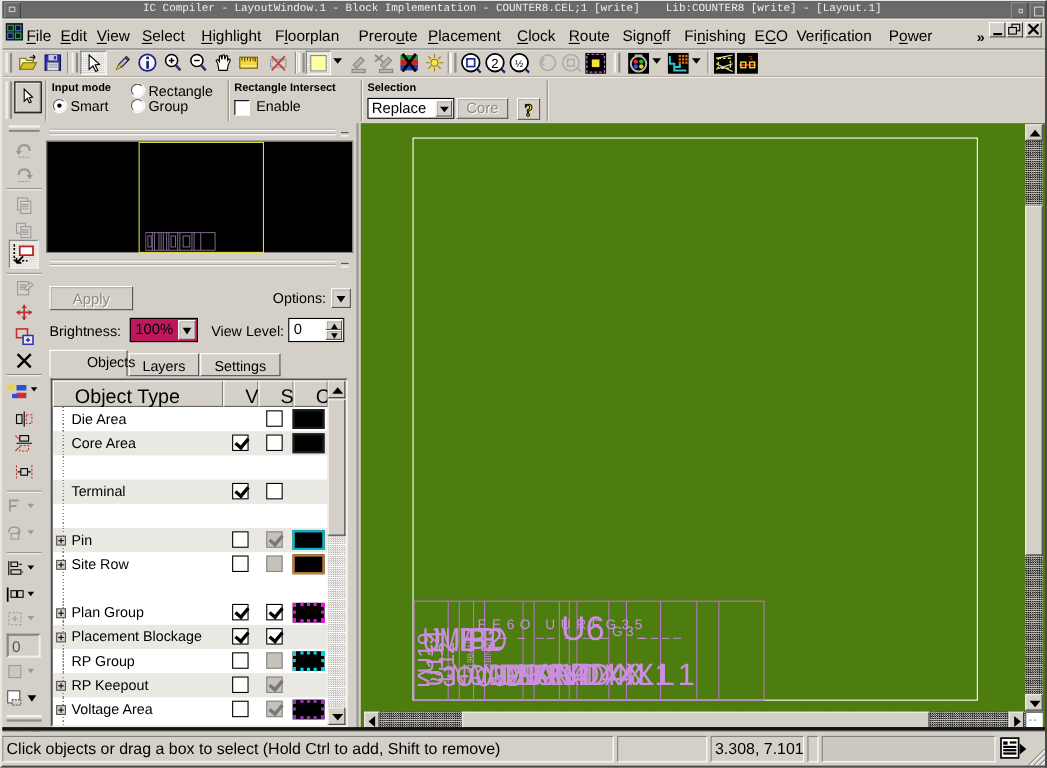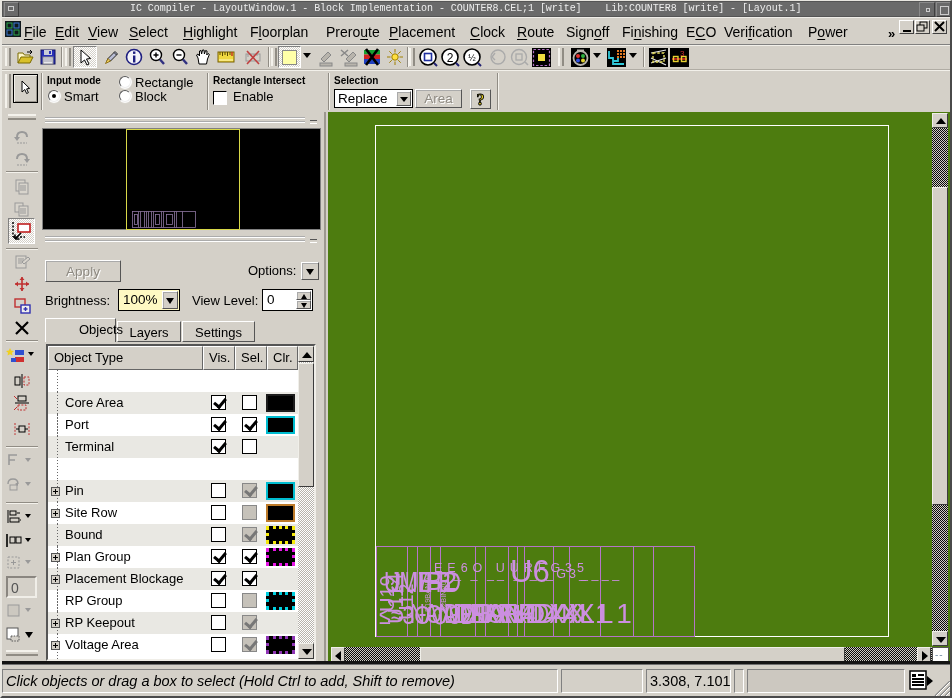--- a/index.html
+++ b/index.html
@@ -38,21 +38,21 @@
 .dhandle { position:absolute; left:4px; height:6px; border-top:2px groove #fff; border-bottom:2px groove #fff; }
 .dhbtn { position:absolute; width:9px; height:9px; }
 .dhbtn::after{ content:""; position:absolute; left:1px; top:4px; width:7px; height:2px; border-top:1px solid #555; border-bottom:1px solid #fff; }
 #minimap { position:absolute; left:1px; top:16px; width:279px; height:102px; background:#000; border:1px solid #808080; }
 .btn3d { background:#d4d0c8; border-top:1px solid #fff; border-left:1px solid #fff; border-right:1px solid #555; border-bottom:1px solid #555; box-shadow:1px 1px 0 #aaa inset; }
 .dis { color:#8e8a82; text-shadow:1px 1px 0 #fff; }
 
 .tab { position:absolute; background:#d4d0c8; border-top:1px solid #fff; border-left:1px solid #fff; border-right:1px solid #555; text-align:center; font-size:13px; padding-top:3px; height:24px; }
 
 #objtable { position:absolute; left:5px; top:232px; width:270px; height:317px; background:#fff; border-top:2px solid #555; border-left:2px solid #555; border-right:2px solid #f0eee8; border-bottom:2px solid #f0eee8; }
-.th { position:absolute; top:0; height:24px; background:#d4d0c8; border-top:1px solid #fff; border-left:1px solid #fff; border-right:1px solid #666; border-bottom:1px solid #666; font-size:13px; padding:3px 0 0 5px; }
+.th { position:absolute; top:0; height:24px; background:#d4d0c8; border-top:1px solid #fff; border-left:1px solid #fff; border-right:1px solid #666; border-bottom:1px solid #666; font-size:18px; padding:3px 0 0 19px; }
 .row { position:absolute; left:0; width:250px; height:22px; font-size:13px; }
 .row::before { content:""; position:absolute; left:9px; top:0; width:1px; height:22px; background:repeating-linear-gradient(#666 0 1px, transparent 1px 3px); }
 .row.alt { background:#e9e8e3; }
 .rlabel { position:absolute; left:17px; top:3px; white-space:nowrap; }
 .cb { position:absolute; top:3px; width:15px; height:15px; background:#fff; border:1px solid #000; }
 .cb.d { background:#c6c2ba; border:1px solid #888; }
 .cb.c::after { content:""; position:absolute; left:2px; top:2px; width:9px; height:5px; border-left:3px solid #000; border-bottom:3px solid #000; transform:rotate(-50deg); transform-origin:center; }
 .cb.d.c::after { border-color:#777; }
 .sw { position:absolute; top:2px; left:218px; width:29px; height:18px; background:#000; border:2px solid #1c1c1c; }
 .sw.cy { border:2px solid #00bcd0; }
@@ -360,36 +360,36 @@
   <div style="position:absolute;left:11px;top:4px;width:25px;height:29px;background:#d4d0c8;border:1px solid #000;box-shadow:inset 1px 1px 0 #f0eee8, inset -1px -1px 0 #9a968e;"><svg width="23" height="27">
         <path d="M8 6 L8 17 L10.8 14.5 L12.6 18.5 L14.4 17.7 L12.6 13.9 L15.6 13.4 Z" fill="#fff" stroke="#000"></path>
       </svg></div>
   <div class="vsep" style="left:39px;top:3px;height:37px;"></div>
   <div class="blab" style="left:45px;top:5px;">Input mode</div>
   <div class="radio on" style="left:46px;top:20px;"></div>
   <div class="nlab" style="left:62px;top:19px;text-align:center;">Smart</div>
   <div class="radio" style="left:117px;top:6px;"></div>
   <div class="nlab" style="left:133px;top:5px;">Rectangle</div>
   <div class="radio" style="left:117px;top:20px;"></div>
-  <div class="nlab" style="left:133px;top:19px;">Block</div>
+  <div class="nlab" style="left:133px;top:19px;">Group</div>
   <div class="vsep" style="left:205px;top:3px;height:37px;"></div>
   <div class="blab" style="left:211px;top:5px;">Rectangle Intersect</div>
   <div style="position:absolute;left:211px;top:21px;width:14px;height:14px;background:#fff;border-top:1px solid #000;border-left:1px solid #000;border-right:1px solid #fff;border-bottom:1px solid #fff;"></div>
   <div class="nlab" style="left:231px;top:19px;">Enable</div>
   <div class="vsep" style="left:326px;top:3px;height:37px;"></div>
   <div class="blab" style="left:332px;top:5px;">Selection</div>
 
   <div style="position:absolute;left:332px;top:19px;width:79px;height:19px;background:#fff;border:1px solid #000;">
     <span style="position:absolute;left:3px;top:1px;font-size:13.5px;">Replace</span>
     <div class="btn3d" style="position:absolute;right:1px;top:1px;width:15px;height:15px;">
         <div class="arr" style="left:3px;top:5px;border-left:4px solid transparent;border-right:4px solid transparent;border-top:5px solid #000;"></div>
       </div>
   </div>
 
-  <div class="btn3d" style="position:absolute;left:413px;top:19px;width:47px;height:19px;text-align:center;"><span class="dis" style="font-size:13.5px;position:relative;top:1px;">Area</span></div>
+  <div class="btn3d" style="position:absolute;left:413px;top:19px;width:47px;height:19px;text-align:center;"><span class="dis" style="font-size:13.5px;position:relative;top:1px;">Core</span></div>
 
   <div class="btn3d" style="position:absolute;left:468px;top:19px;width:21px;height:20px;"><svg width="19" height="18">
         <text x="9.5" y="15" font-size="16" font-weight="bold" text-anchor="middle" fill="#e8d020" stroke="#000" stroke-width="0.9" font-family="Liberation Serif">?</text>
       </svg></div>
   <div class="vsep" style="left:495px;top:3px;height:37px;"></div>
 </div>
 <div id="lefttb">
   <div class="hgrip" style="left:6px;top:2px;width:28px;"></div>
 
   <div class="lti" style="top:17px;"><svg width="18" height="18">
@@ -555,21 +555,21 @@
   <div class="dhandle" style="top:124px;width:260px;"></div>
   <div class="dhbtn" style="left:268px;top:123px;"></div>
 
   <div id="optarea">
     <div class="btn3d" style="position:absolute;left:4px;top:148px;width:76px;height:22px;text-align:center;"><span class="dis" style="position:relative;top:3px;font-size:13.5px;">Apply</span></div>
     <span class="nlab" style="left:207px;top:151px;">Options:</span>
     <div class="btn3d" style="position:absolute;left:260px;top:150px;width:18px;height:18px;">
         <div class="arr" style="left:4px;top:6px;border-left:4.5px solid transparent;border-right:4.5px solid transparent;border-top:6px solid #000;"></div>
       </div>
     <span class="nlab" style="left:4px;top:181px;">Brightness:</span>
-    <div style="position:absolute;left:77px;top:177px;width:62px;height:22px;background:#fef9c3;border:1px solid #000;">
+    <div style="position:absolute;left:77px;top:177px;width:62px;height:22px;background:#be185d;border:1px solid #000;">
       <span style="position:absolute;left:4px;top:2px;font-size:13.5px;">100%</span>
       <div class="btn3d" style="position:absolute;right:1px;top:1px;width:16px;height:18px;">
           <div class="arr" style="left:3px;top:6px;border-left:4.5px solid transparent;border-right:4.5px solid transparent;border-top:6px solid #000;"></div>
         </div>
     </div>
     <span class="nlab" style="left:151px;top:181px;">View Level:</span>
     <div style="position:absolute;left:221px;top:177px;width:51px;height:22px;background:#fff;border:1px solid #000;">
       <span style="position:absolute;left:4px;top:2px;font-size:13.5px;">0</span>
       <div class="btn3d" style="position:absolute;right:1px;top:1px;width:15px;height:9px;">
           <div class="arr" style="left:3.5px;top:2px;border-left:3.5px solid transparent;border-right:3.5px solid transparent;border-bottom:5px solid #000;"></div>
@@ -582,56 +582,45 @@
     <div class="tab" style="left:76px;top:209px;width:64px;height:21px;border-bottom:1px solid #555;">Layers</div>
     <div class="tab" style="left:141px;top:209px;width:73px;height:21px;border-bottom:1px solid #555;">Settings</div>
   </div>
   <div id="objtable">
     <div class="th" style="left:0;width:155px;">Object Type</div>
     <div class="th" style="left:155px;width:32px;">Vis.</div>
     <div class="th" style="left:187px;width:32px;">Sel.</div>
     <div class="th" style="left:219px;width:31px;">Clr.</div>
     <div id="rows" style="position:absolute;left:0;top:24px;width:250px;height:289px;overflow:hidden;">
       <div style="position:absolute;left:9px;top:0;width:1px;height:289px;background:repeating-linear-gradient(#666 0 1px, transparent 1px 3px);"></div>
+      <div class="row" style="top:0px;"><span class="stub"></span><span class="rlabel">Die Area</span><div class="cb" style="left:194px;"></div><div class="sw"></div></div>
       <div class="row alt" style="top:22px;">
           <span class="rlabel">Core Area</span>
           <div class="cb c" style="left:163px;"></div>
           <div class="cb" style="left:194px;"></div>
           <div class="sw"></div>
-        </div>
-      <div class="row" style="top:44px;">
-          <span class="rlabel">Port</span>
-          <div class="cb c" style="left:163px;"></div>
-          <div class="cb c" style="left:194px;"></div>
-          <div class="sw cy"></div>
         </div>
       <div class="row alt" style="top:66px;">
           <span class="rlabel">Terminal</span>
           <div class="cb c" style="left:163px;"></div>
           <div class="cb" style="left:194px;"></div>
         </div>
       <div class="row alt" style="top:110px;">
           <div class="exp"></div>
           <span class="rlabel">Pin</span>
           <div class="cb" style="left:163px;"></div>
           <div class="cb d c" style="left:194px;"></div>
           <div class="sw cy"></div>
         </div>
       <div class="row" style="top:132px;">
           <div class="exp"></div>
           <span class="rlabel">Site Row</span>
           <div class="cb" style="left:163px;"></div>
           <div class="cb d" style="left:194px;"></div>
           <div class="sw or"></div>
-        </div>
-      <div class="row alt" style="top:154px;">
-          <span class="rlabel">Bound</span>
-          <div class="cb" style="left:163px;"></div>
-          <div class="cb d c" style="left:194px;"></div>
-          <div class="sw ydot"></div>
         </div>
       <div class="row alt" style="top:198px;">
           <div class="exp"></div>
           <span class="rlabel">Placement Blockage</span>
           <div class="cb c" style="left:163px;"></div>
           <div class="cb c" style="left:194px;"></div>
         </div>
       <div class="row" style="top:176px;">
           <div class="exp"></div>
           <span class="rlabel">Plan Group</span>
@@ -720,21 +709,21 @@
   <div class="sbb" style="left:589px;top:535px;width:14px;height:15px;">
       <div class="arr" style="left:4px;top:3px;border-top:5px solid transparent;border-bottom:5px solid transparent;border-left:6px solid #000;"></div>
     </div>
   <div style="position:absolute;left:604px;top:535px;width:17px;height:15px;background:#fff;border:1px solid #555;">
       <span style="position:absolute;left:2px;top:1px;color:#7a92a8;font-size:10px;letter-spacing:1px;">--</span>
     </div>
 </div>
 
 <div style="position:absolute;left:0;top:661px;width:952px;height:4px;background:#141414;border-bottom:1px solid #707070;"></div>
 <div id="statusbar">
-  <div class="sfield" style="left:2px;width:556px;font-style:italic;">Click objects or drag a box to select (Hold Ctrl to add, Shift to remove)</div>
+  <div class="sfield" style="left:2px;width:556px;">Click objects or drag a box to select (Hold Ctrl to add, Shift to remove)</div>
   <div class="sfield" style="left:561px;width:82px;"></div>
   <div class="sfield" style="left:646px;width:85px;">3.308, 7.101</div>
   <div class="sfield" style="left:734px;width:10px;"></div>
   <div class="sfield" style="left:747px;width:158px;background:#ccc8c0;"></div>
   <div style="position:absolute;left:908px;top:3px;width:26px;height:26px;"><svg width="26" height="26">
         <rect x="2" y="3" width="16" height="18" fill="#fff" stroke="#000" stroke-width="1.5"></rect>
         <rect x="4" y="6" width="4" height="3" fill="#000"></rect>
         <rect x="10" y="6" width="6" height="2" fill="#000"></rect>
         <rect x="4" y="10" width="12" height="2" fill="#000"></rect>
         <rect x="4" y="13" width="12" height="2" fill="#000"></rect>

